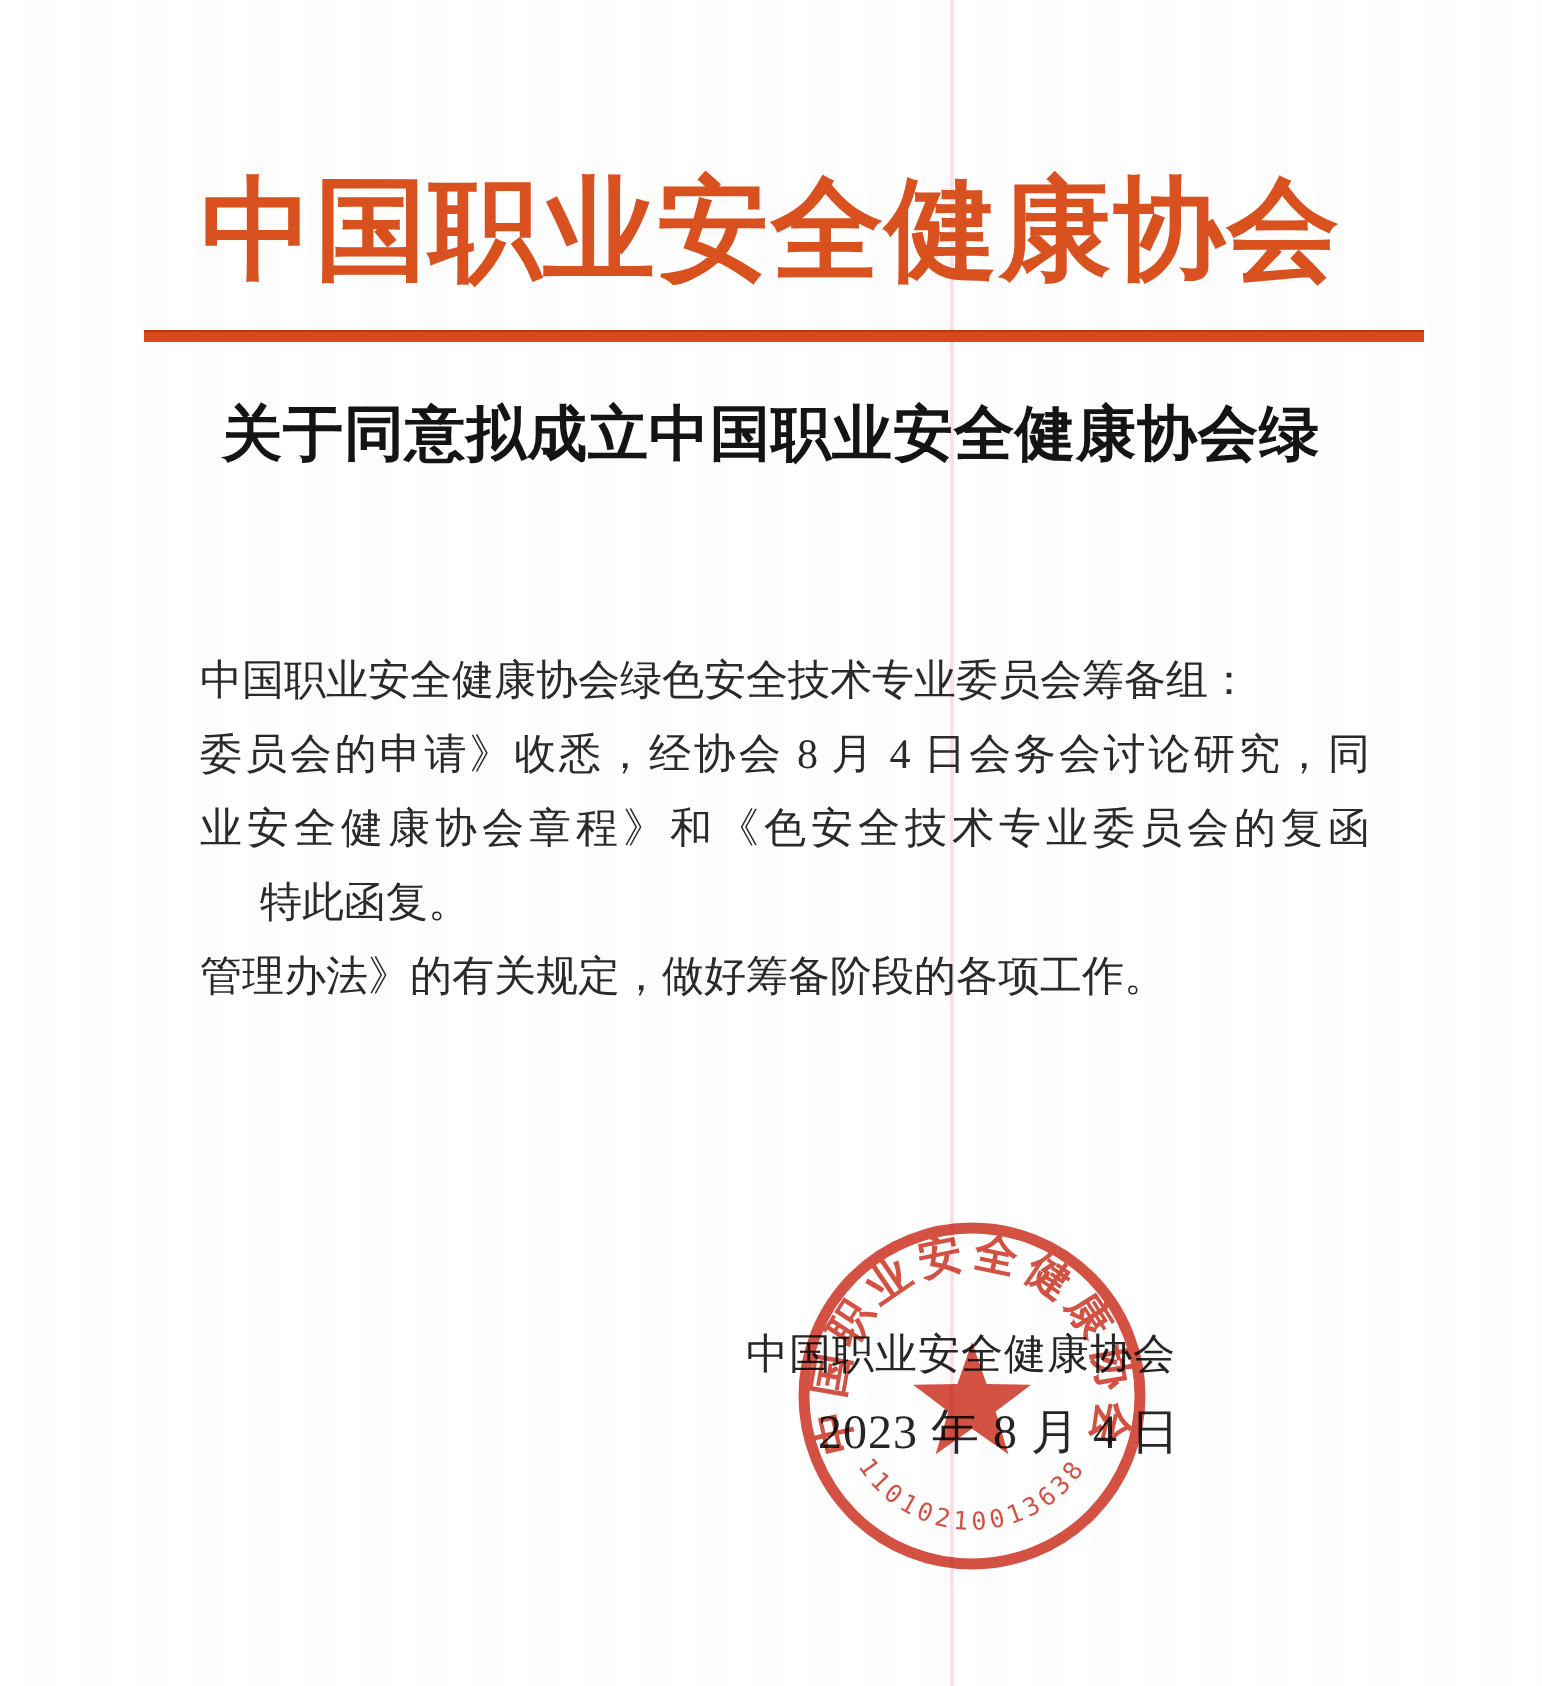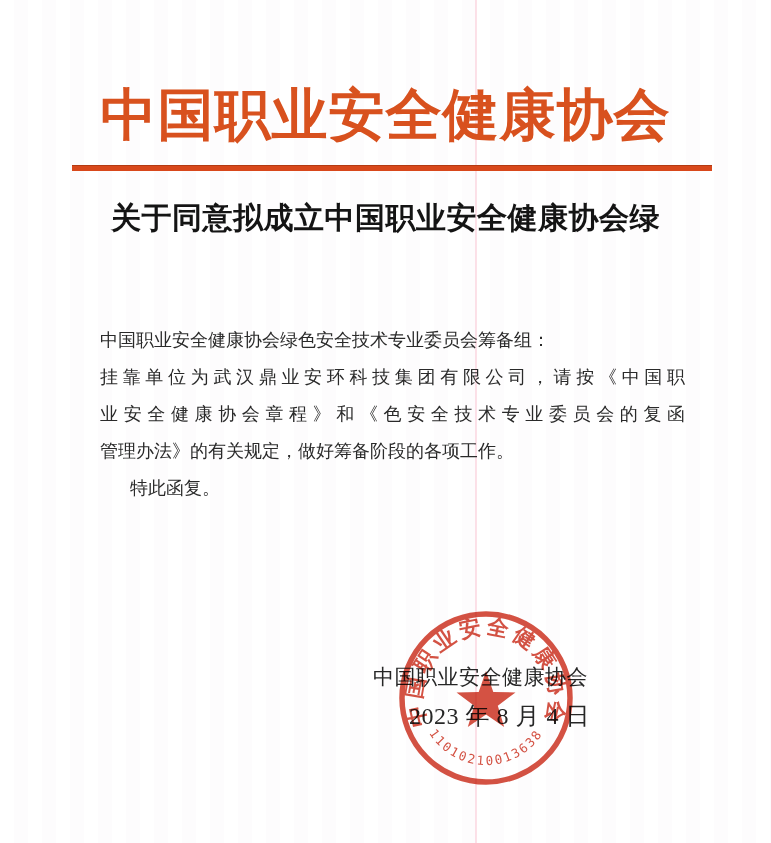--- a/index.html
+++ b/index.html
@@ -34,21 +34,21 @@
   .doc-title{
     position:absolute;top:197px;left:0;width:100%;
     text-align:center;
     font-size:30px;font-weight:bold;
     line-height:41px;
     letter-spacing:0.5px;
     color:#141414;
   }
   .body-text{
     position:absolute;top:322px;left:100px;width:585px;
-    font-size:18px;
+    font-size:21px;
     line-height:37px;
     color:#2a2a2a;
   }
   .body-text .line{white-space:nowrap;}
   .body-text .jl{
     white-space:normal;
     text-align:justify;
     text-align-last:justify;
     text-justify:inter-character;
   }
@@ -84,24 +84,24 @@
   <div class="org-header">中国职业安全健康协会</div>
 
   <div class="rule"></div>
 
   <div class="doc-title">
     <div>关于同意拟成立中国职业安全健康协会绿</div>
   </div>
 
   <div class="body-text">
     <div class="line">中国职业安全健康协会绿色安全技术专业委员会筹备组：</div>
-    <div class="jl">挂靠单位为武汉鼎业安环科技集团有限公司，请按《中国职</div>
+    <div class="jl">委员会的申请》收悉，经协会 8 月 4 日会务会讨论研究，同</div>
     <div class="jl">业安全健康协会章程》和《色安全技术专业委员会的复函</div>
+    <div class="line ind2">特此函复。</div>
     <div class="line">管理办法》的有关规定，做好筹备阶段的各项工作。</div>
-    <div class="line ind2">特此函复。</div>
   </div>
 
   <div class="sig-org">中国职业安全健康协会</div>
   <div class="sig-date">2023 年 8 月 4 日</div>
 
   <svg class="seal" viewBox="0 0 178 178" xmlns="http://www.w3.org/2000/svg">
     <defs>
       <path id="sealTopArc" d="M 31 116 A 64 64 0 1 1 147 116" fill="none"></path>
       <path id="sealBotArc" d="M 32.2 124.5 A 67 67 0 0 0 145.8 124.5" fill="none"></path>
     </defs>

